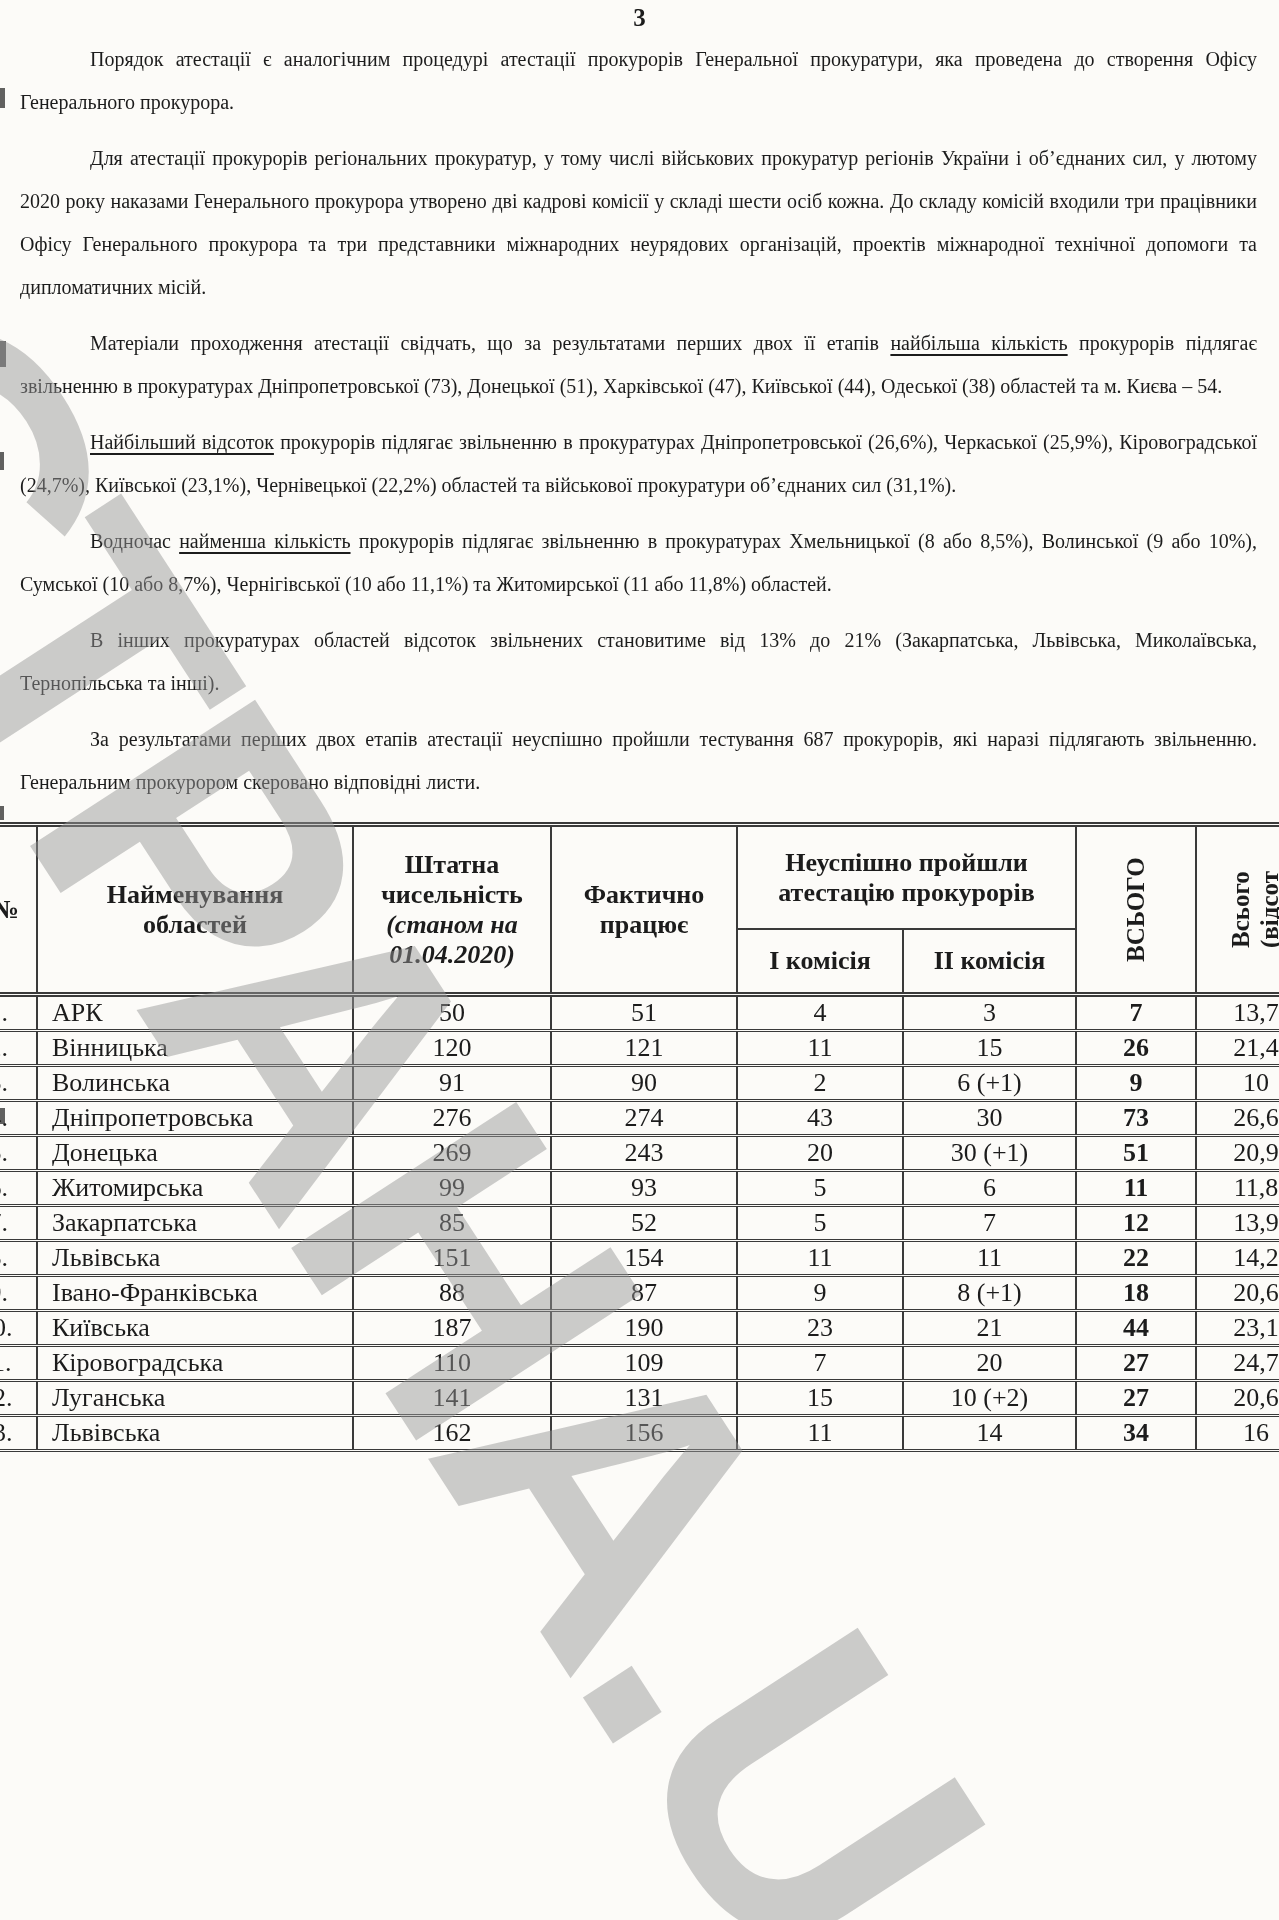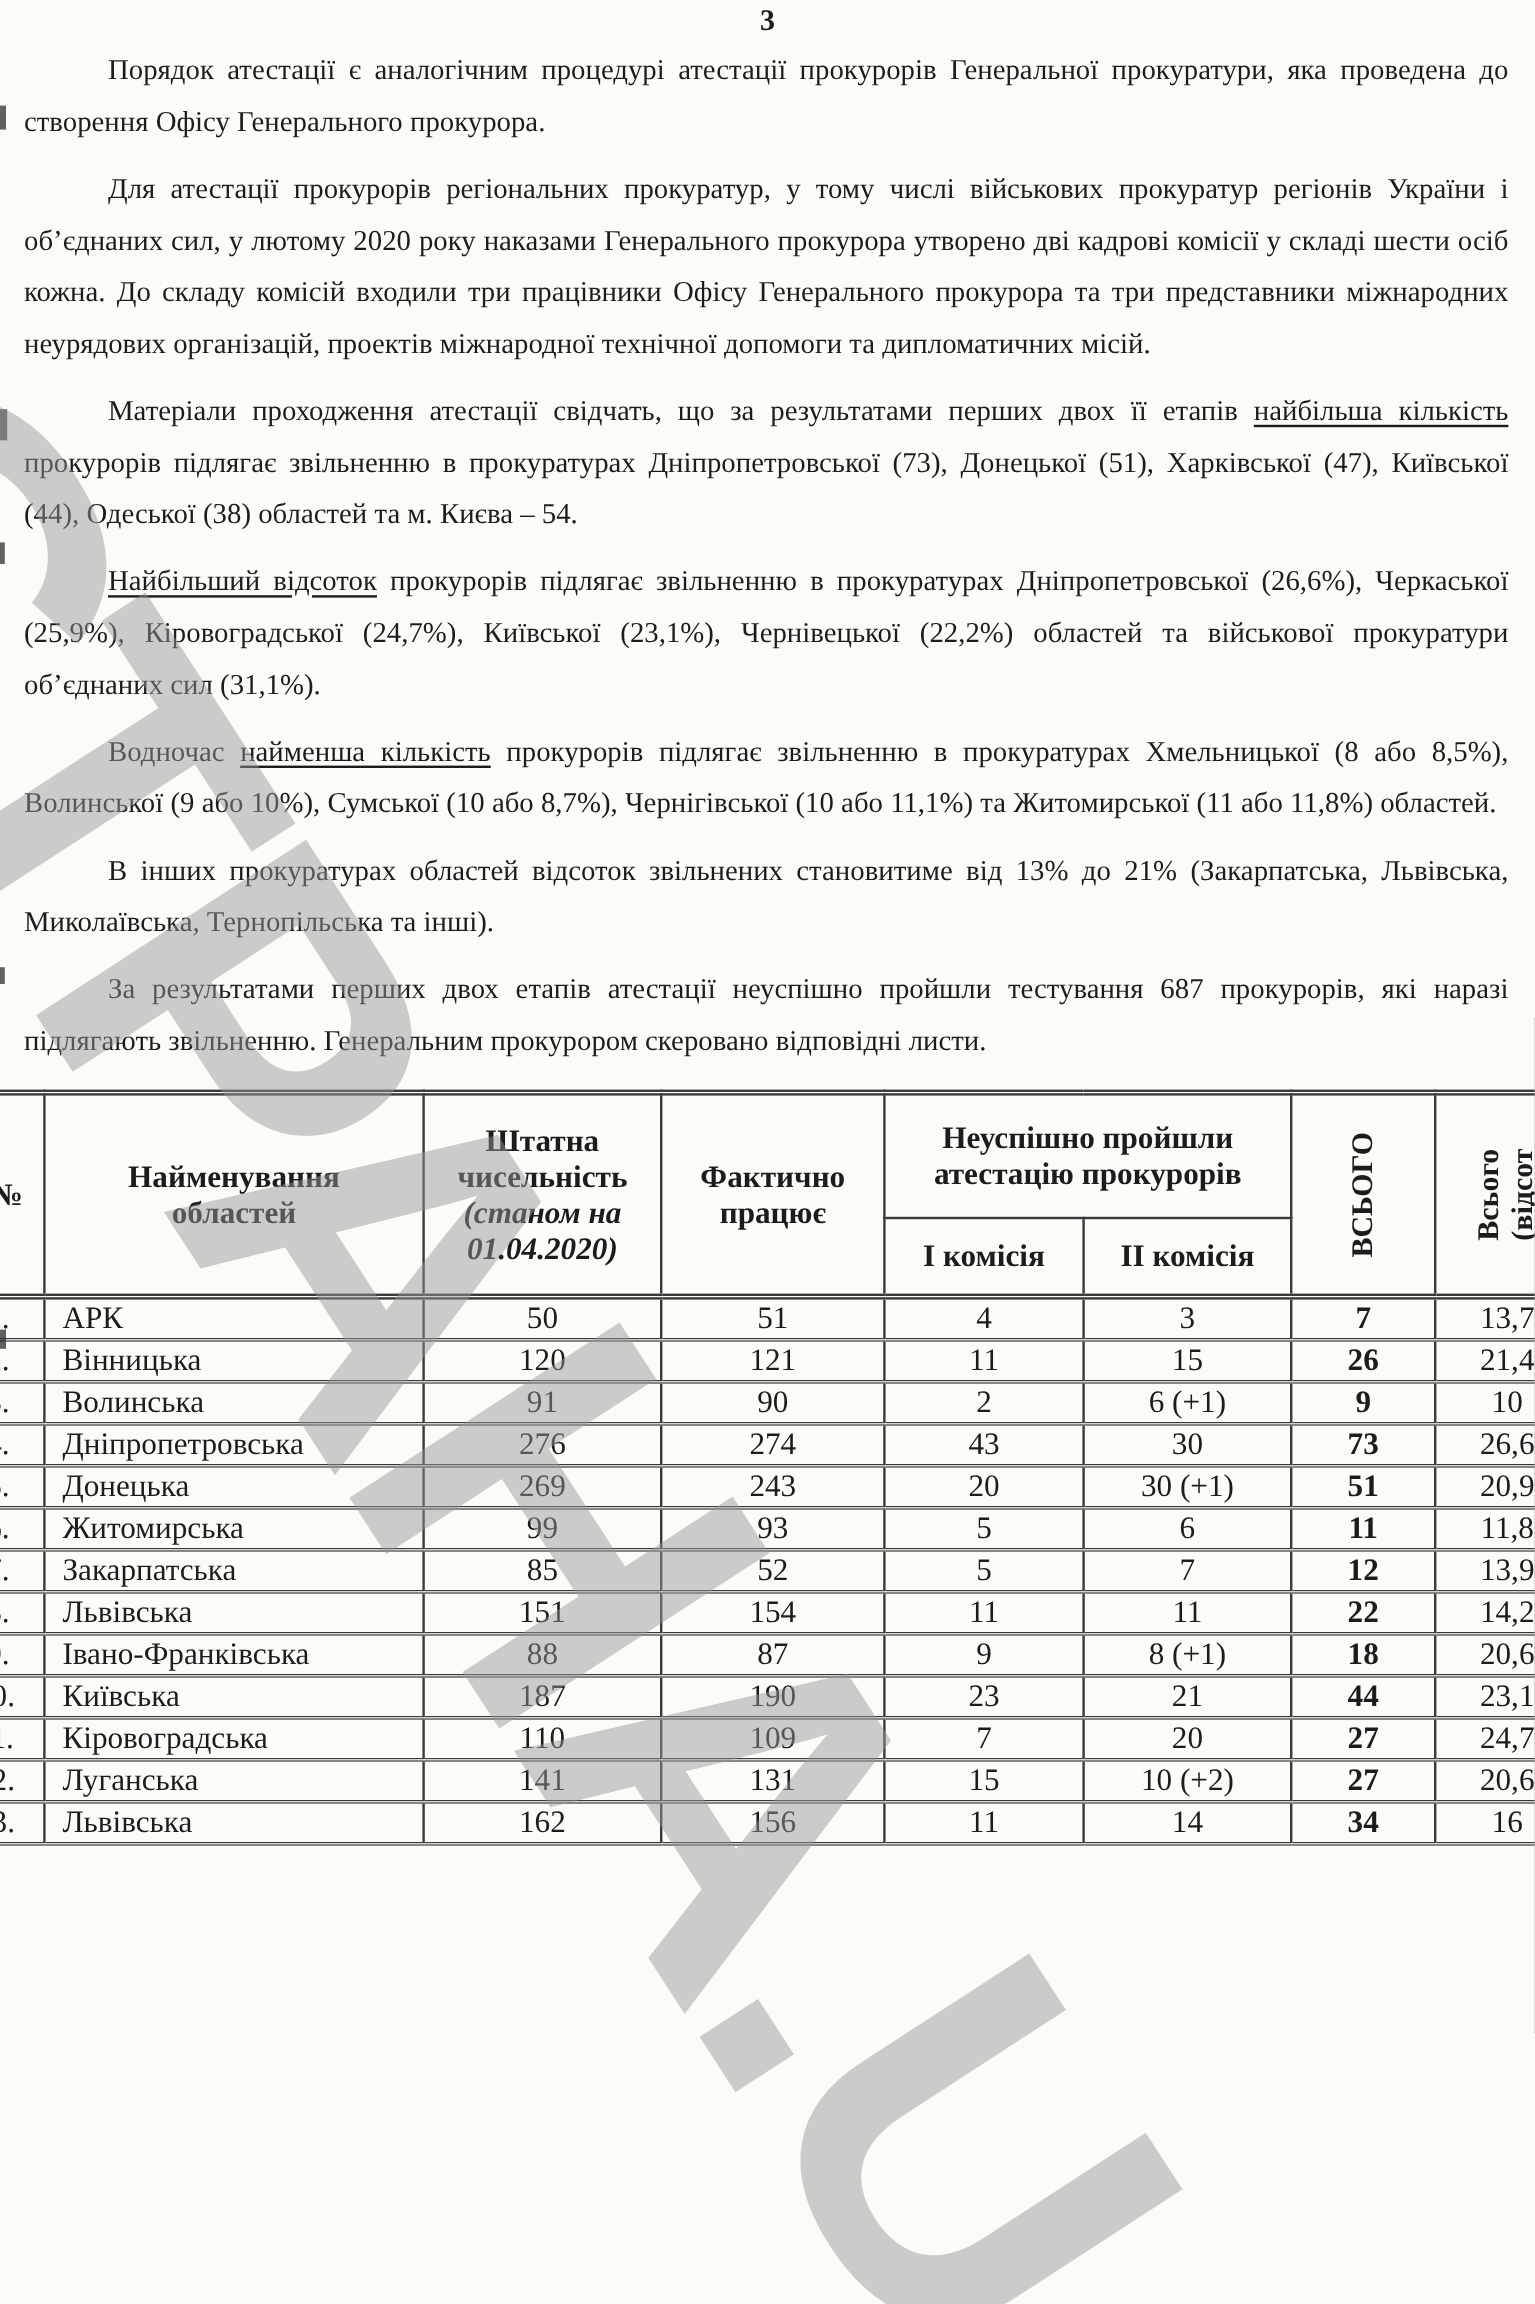--- a/index.html
+++ b/index.html
@@ -13,21 +13,21 @@
     font-family:"Liberation Serif","DejaVu Serif",serif;
     color:var(--text);
   }
   .pagenum{
     text-align:center; font-size:25px; font-weight:bold;
     padding-top:4px; height:38px; box-sizing:border-box;
   }
   .content{ padding:0 22px 0 20px; }
   .para{
     margin:0 0 13px 0; text-indent:70px; text-align:justify;
-    font-size:24px; line-height:43px;
+    font-size:20px; line-height:43px;
   }
   .para span.b{ font-weight:normal; }
   .para span.u{ text-decoration:underline; text-underline-offset:4px; }
   .table-zone{ margin-left:-26px; margin-top:18px; }
   table.doc-table{
     border-collapse:collapse; table-layout:fixed; width:1341px;
     font-size:26px; line-height:30px; color:var(--text);
   }
   table.doc-table th, table.doc-table td{
     border-left:2px solid var(--border); border-right:2px solid var(--border);

